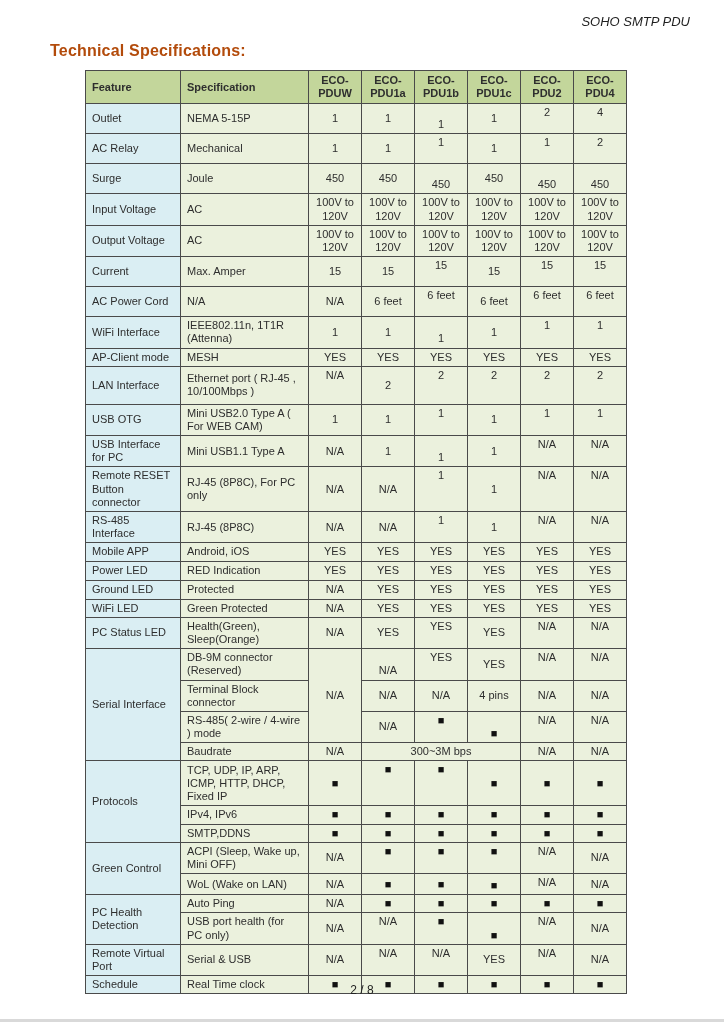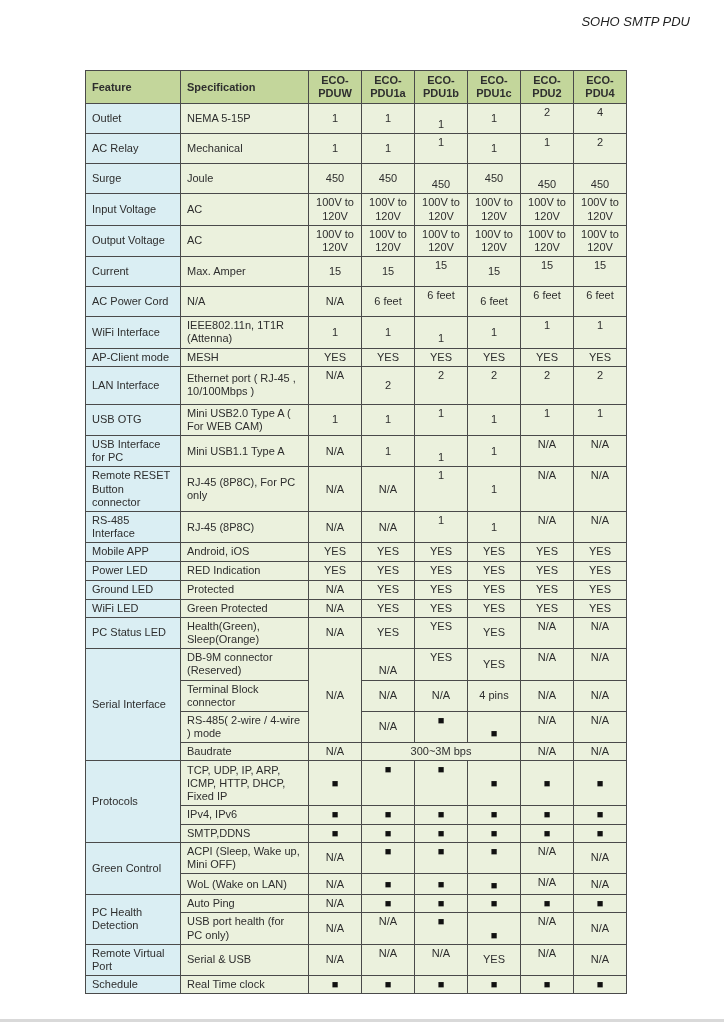--- a/index.html
+++ b/index.html
@@ -66,20 +66,21 @@
   .page-edge {
     position: absolute; top: 1019px; left: 0; width: 100%; height: 3px;
     background: #d9d9d9;
   }
 </style>
 </head>
 <body>
 
 <div class="page">
   <div class="doc-header-right">SOHO SMTP PDU</div>
+  <div class="doc-title">Technical Specifications:</div>
 
   <table class="spec">
     <colgroup>
       <col style="width:95px">
         <col style="width:128px">
       <col style="width:53px">
         <col style="width:53px">
         <col style="width:53px">
       <col style="width:53px">
         <col style="width:53px">
@@ -421,14 +422,15 @@
           <td class="val sq">■</td>
           <td class="val sq">■</td>
           <td class="val sq">■</td>
           <td class="val sq">■</td>
           <td class="val sq">■</td>
           <td class="val sq">■</td>
         </tr>
       </tbody>
   </table>
 
+  <div class="page-number">2 / 8</div>
   <div class="page-edge"></div>
 </div>
 
 </body></html>

